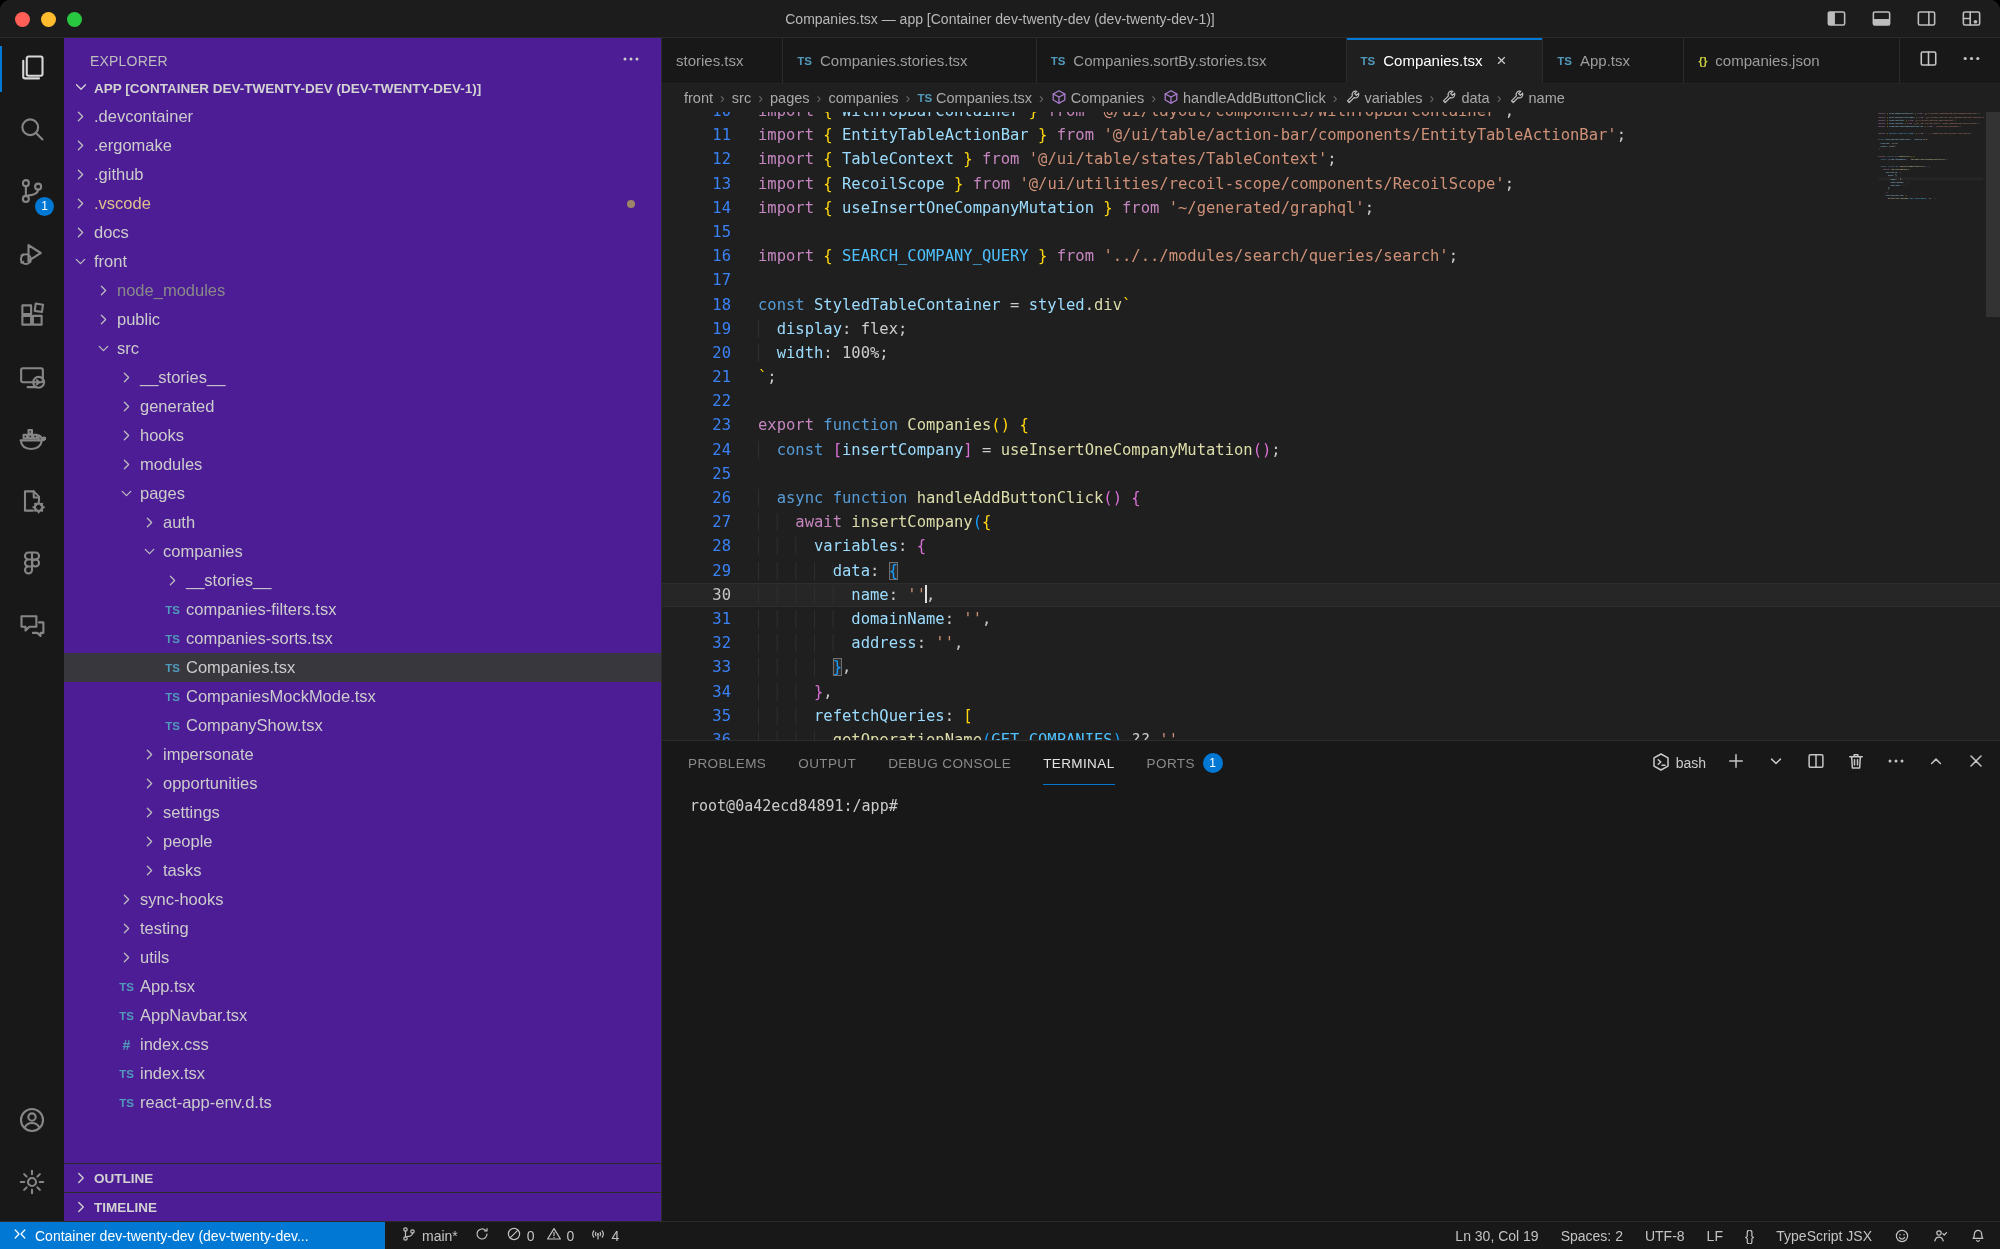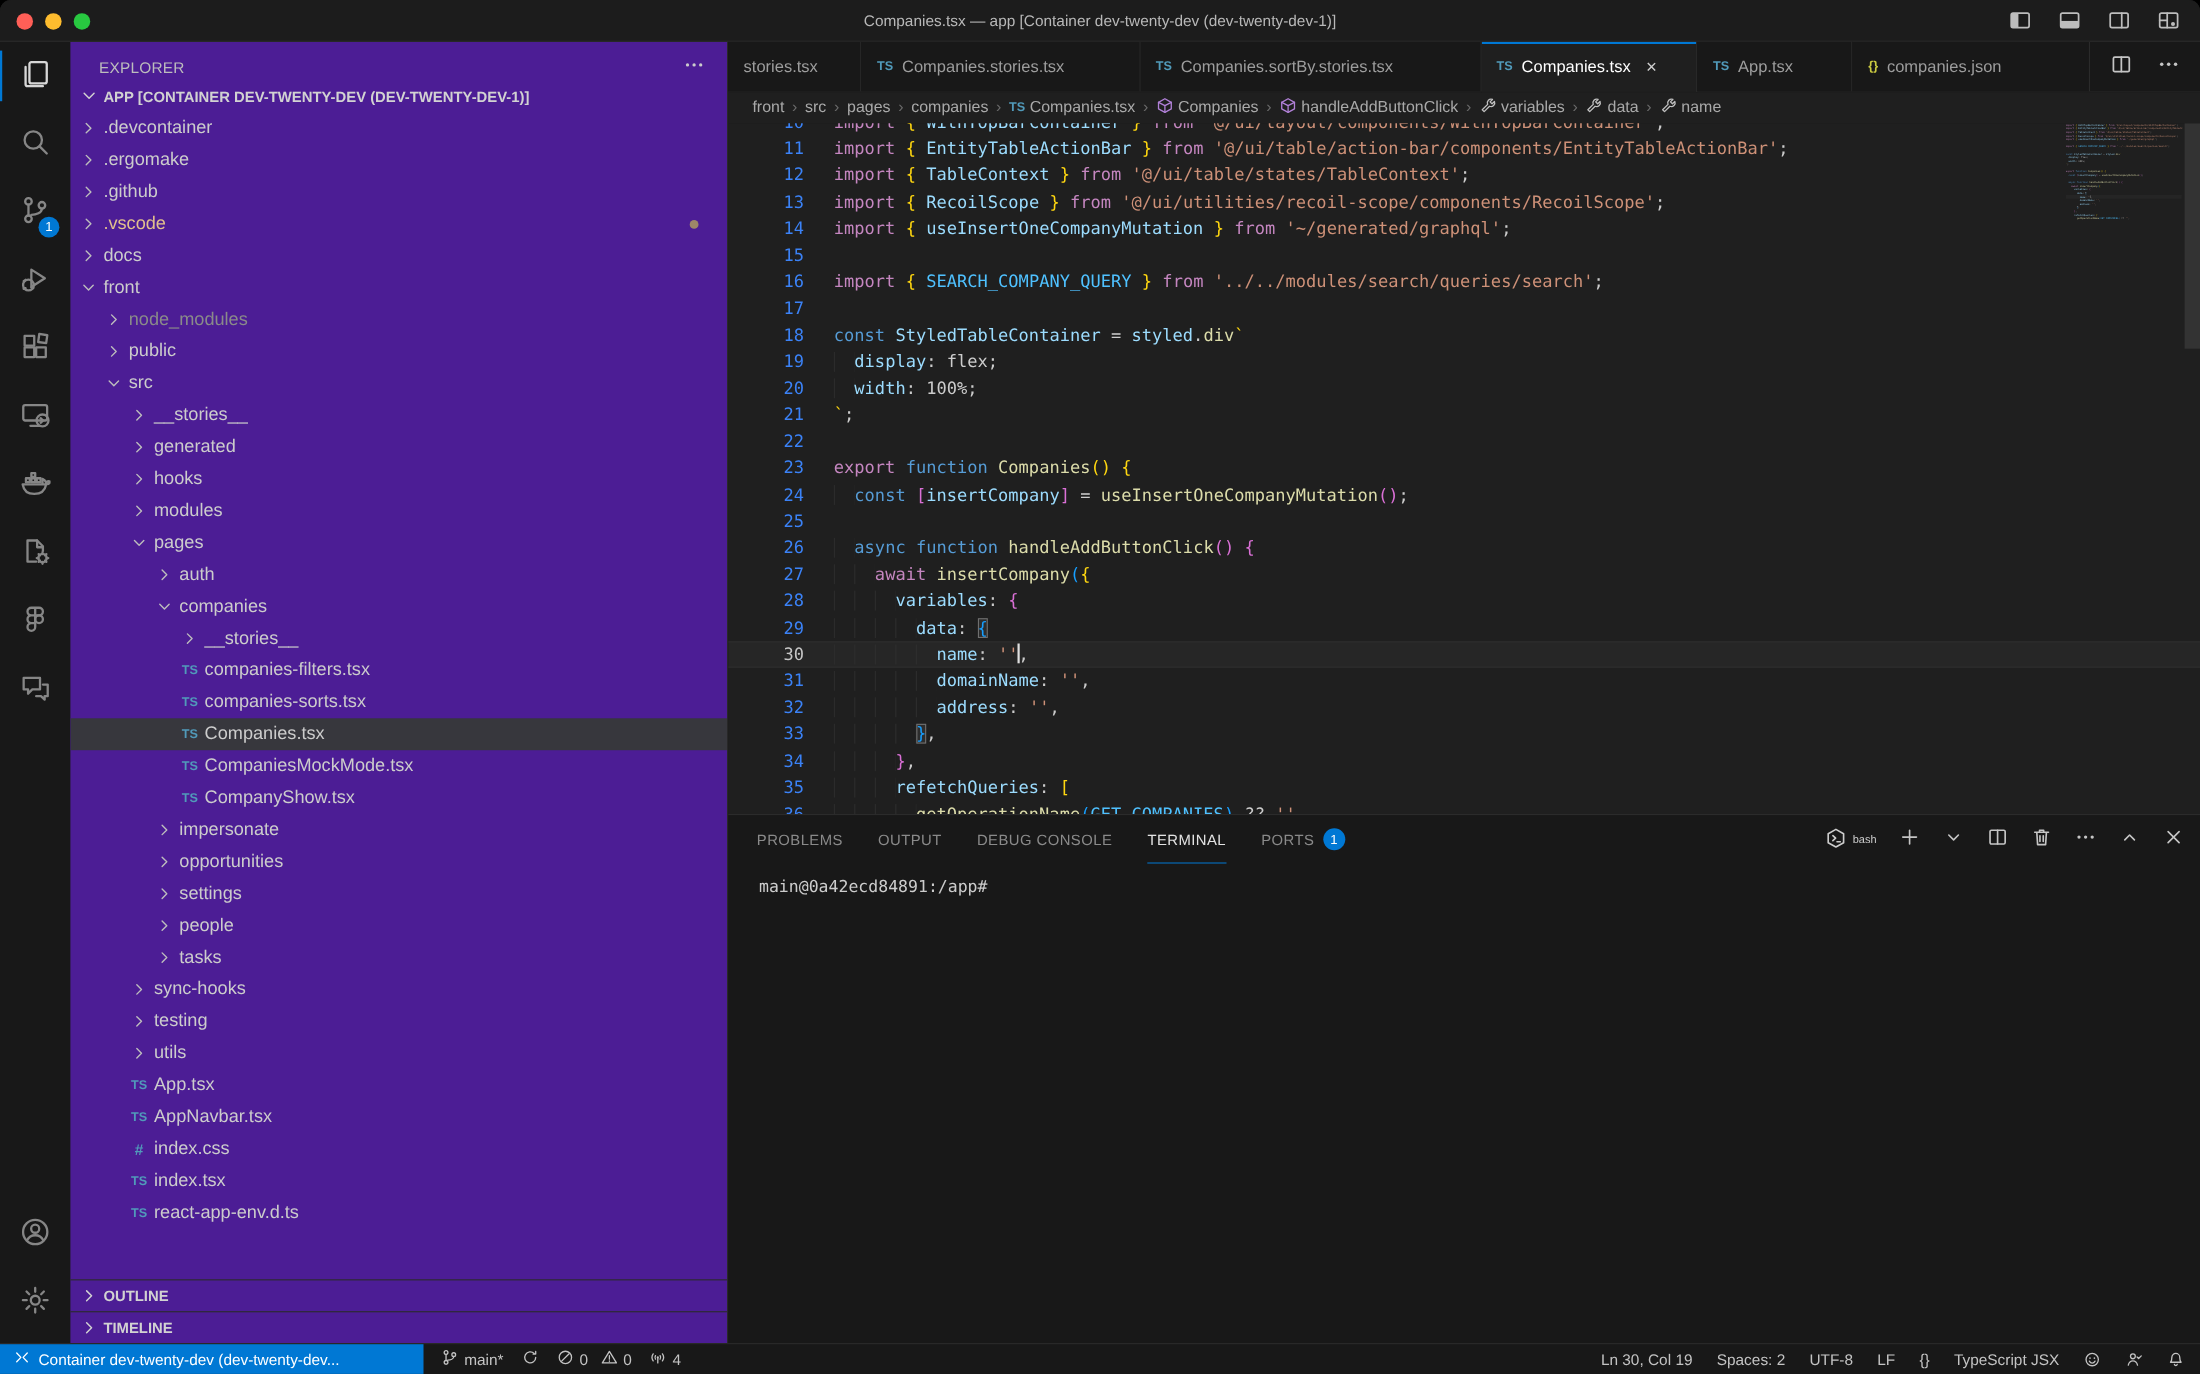--- a/index.html
+++ b/index.html
@@ -86,21 +86,21 @@
   .vscroll { position:absolute; top:0; right:0; width:14px; height:205px; background:rgba(121,121,121,.22); cursor:grab; }
 
   
   .panel { flex:1; background:#181818; border-top:1px solid #2b2b2b; display:flex; flex-direction:column; min-height:0; }
   .panel-head { height:44px; display:flex; align-items:center; padding:0 14px 0 26px; flex:0 0 44px; }
   .ptab { font-size:13.5px; letter-spacing:.4px; color:#8a8a8a; margin-right:32px; cursor:pointer; display:flex; align-items:center; gap:8px; height:100%; }
   .ptab.active { color:#e3e3e3; box-shadow:inset 0 -1px 0 #0078d4; }
   .pbadge { min-width:20px; height:20px; border-radius:10px; background:#0078d4; color:#fff; font-size:12px; line-height:20px; text-align:center; }
   .panel-tools { margin-left:auto; display:flex; align-items:center; gap:20px; color:#c5c5c5; }
   .panel-tools svg { width:20px; height:20px; cursor:pointer; }
-  .panel-tools .bash { display:flex; align-items:center; gap:7px; font-size:10px; color:#cccccc; cursor:pointer; }
+  .panel-tools .bash { display:flex; align-items:center; gap:7px; font-size:14px; color:#cccccc; cursor:pointer; }
   .term-body { flex:1; padding:12px 0 0 28px; font-family:"DejaVu Sans Mono","Liberation Mono",monospace; font-size:15px; color:#cccccc; }
 
   
   .statusbar { height:28px; background:#181818; border-top:1px solid #2b2b2b; display:flex; align-items:center; flex:0 0 28px; font-size:14px; color:#c3c3c3; }
   .sb-remote { height:100%; background:#0078d4; color:#fff; display:flex; align-items:center; gap:7px; padding:0 12px; max-width:385px; width:385px; cursor:pointer; }
   .sb-remote svg { width:16px; height:16px; flex:0 0 16px; }
   .sb-remote .txt { white-space:nowrap; overflow:hidden; }
   .sb-item { display:flex; align-items:center; gap:5px; margin-left:16px; cursor:pointer; }
   .sb-item svg { width:16px; height:16px; }
   .sb-right { margin-left:auto; display:flex; align-items:center; gap:0; padding-right:14px; }
@@ -736,21 +736,21 @@
                 </svg></span>
               <span><svg viewBox="0 0 16 16" fill="none" stroke="currentColor" stroke-width="1.2" stroke-linecap="round" stroke-linejoin="round">
                   <path d="M4.5 10L8 6.5 11.5 10"></path>
                 </svg></span>
               <span><svg viewBox="0 0 16 16" fill="none" stroke="currentColor" stroke-width="1.2" stroke-linecap="round" stroke-linejoin="round">
                   <path d="M4 4l8 8M12 4l-8 8"></path>
                 </svg></span>
             </span>
         </div>
         <div class="term-body">
-          <span>main@0a42ecd84891:/app#</span>
+          <span>root@0a42ecd84891:/app#</span>
         </div>
       </div>
     </div>
   </div>
 
   <div class="statusbar">
     <div class="sb-remote">
       <span id="remote-icon"><svg viewBox="0 0 16 16" fill="none" stroke="currentColor" stroke-width="1.2" stroke-linecap="round" stroke-linejoin="round">
             <path d="M3.2 4L7 8l-3.8 4M12.8 4L9 8l3.8 4"></path>
           </svg></span>

